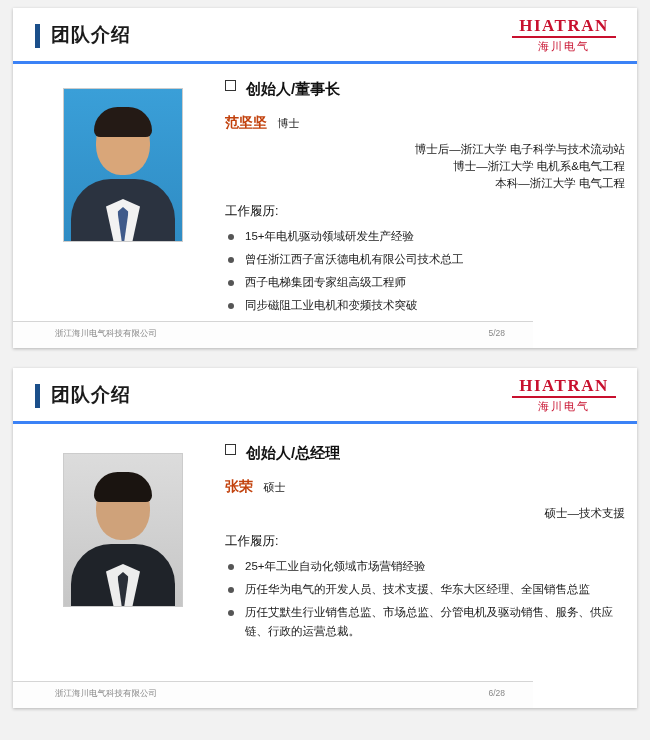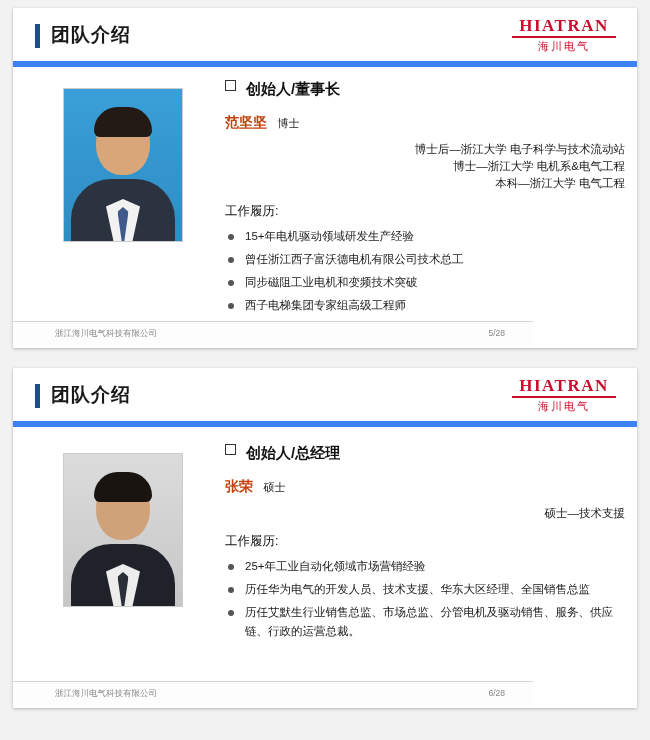--- a/index.html
+++ b/index.html
@@ -27,21 +27,21 @@
   .slide-1 { top: 8px; }
   .slide-2 { top: 368px; }
 
   .slide-header {
     position: absolute;
     top: 0;
     left: 0;
     width: 624px;
     height: 53px;
     background: #ffffff;
-    border-bottom: 6px solid #3b82f6;
+    border-bottom: 3px solid #3b82f6;
   }
   .header-accent {
     position: absolute;
     left: 22px;
     top: 16px;
     width: 5px;
     height: 24px;
     background: #1b4f8a;
   }
   .header-title {
@@ -278,22 +278,22 @@
         <span class="name">范坚坚</span>
         <span class="degree">博士</span>
       </div>
       <div class="edu-line">博士后—浙江大学 电子科学与技术流动站</div>
       <div class="edu-line">博士—浙江大学 电机系&amp;电气工程</div>
       <div class="edu-line">本科—浙江大学 电气工程</div>
       <div class="section-title">工作履历:</div>
       <ul class="bullets">
         <li>15+年电机驱动领域研发生产经验</li>
         <li>曾任浙江西子富沃德电机有限公司技术总工</li>
+        <li>西子电梯集团专家组高级工程师</li>
         <li>同步磁阻工业电机和变频技术突破</li>
-        <li>西子电梯集团专家组高级工程师</li>
         <li>同步磁阻的无感位置传感器驱动技术国内领先</li>
       </ul>
     </div>
 
     <div class="slide-footer">
       <div class="footer-left">浙江海川电气科技有限公司</div>
       <div class="footer-right">5/28</div>
     </div>
   </div>
 

